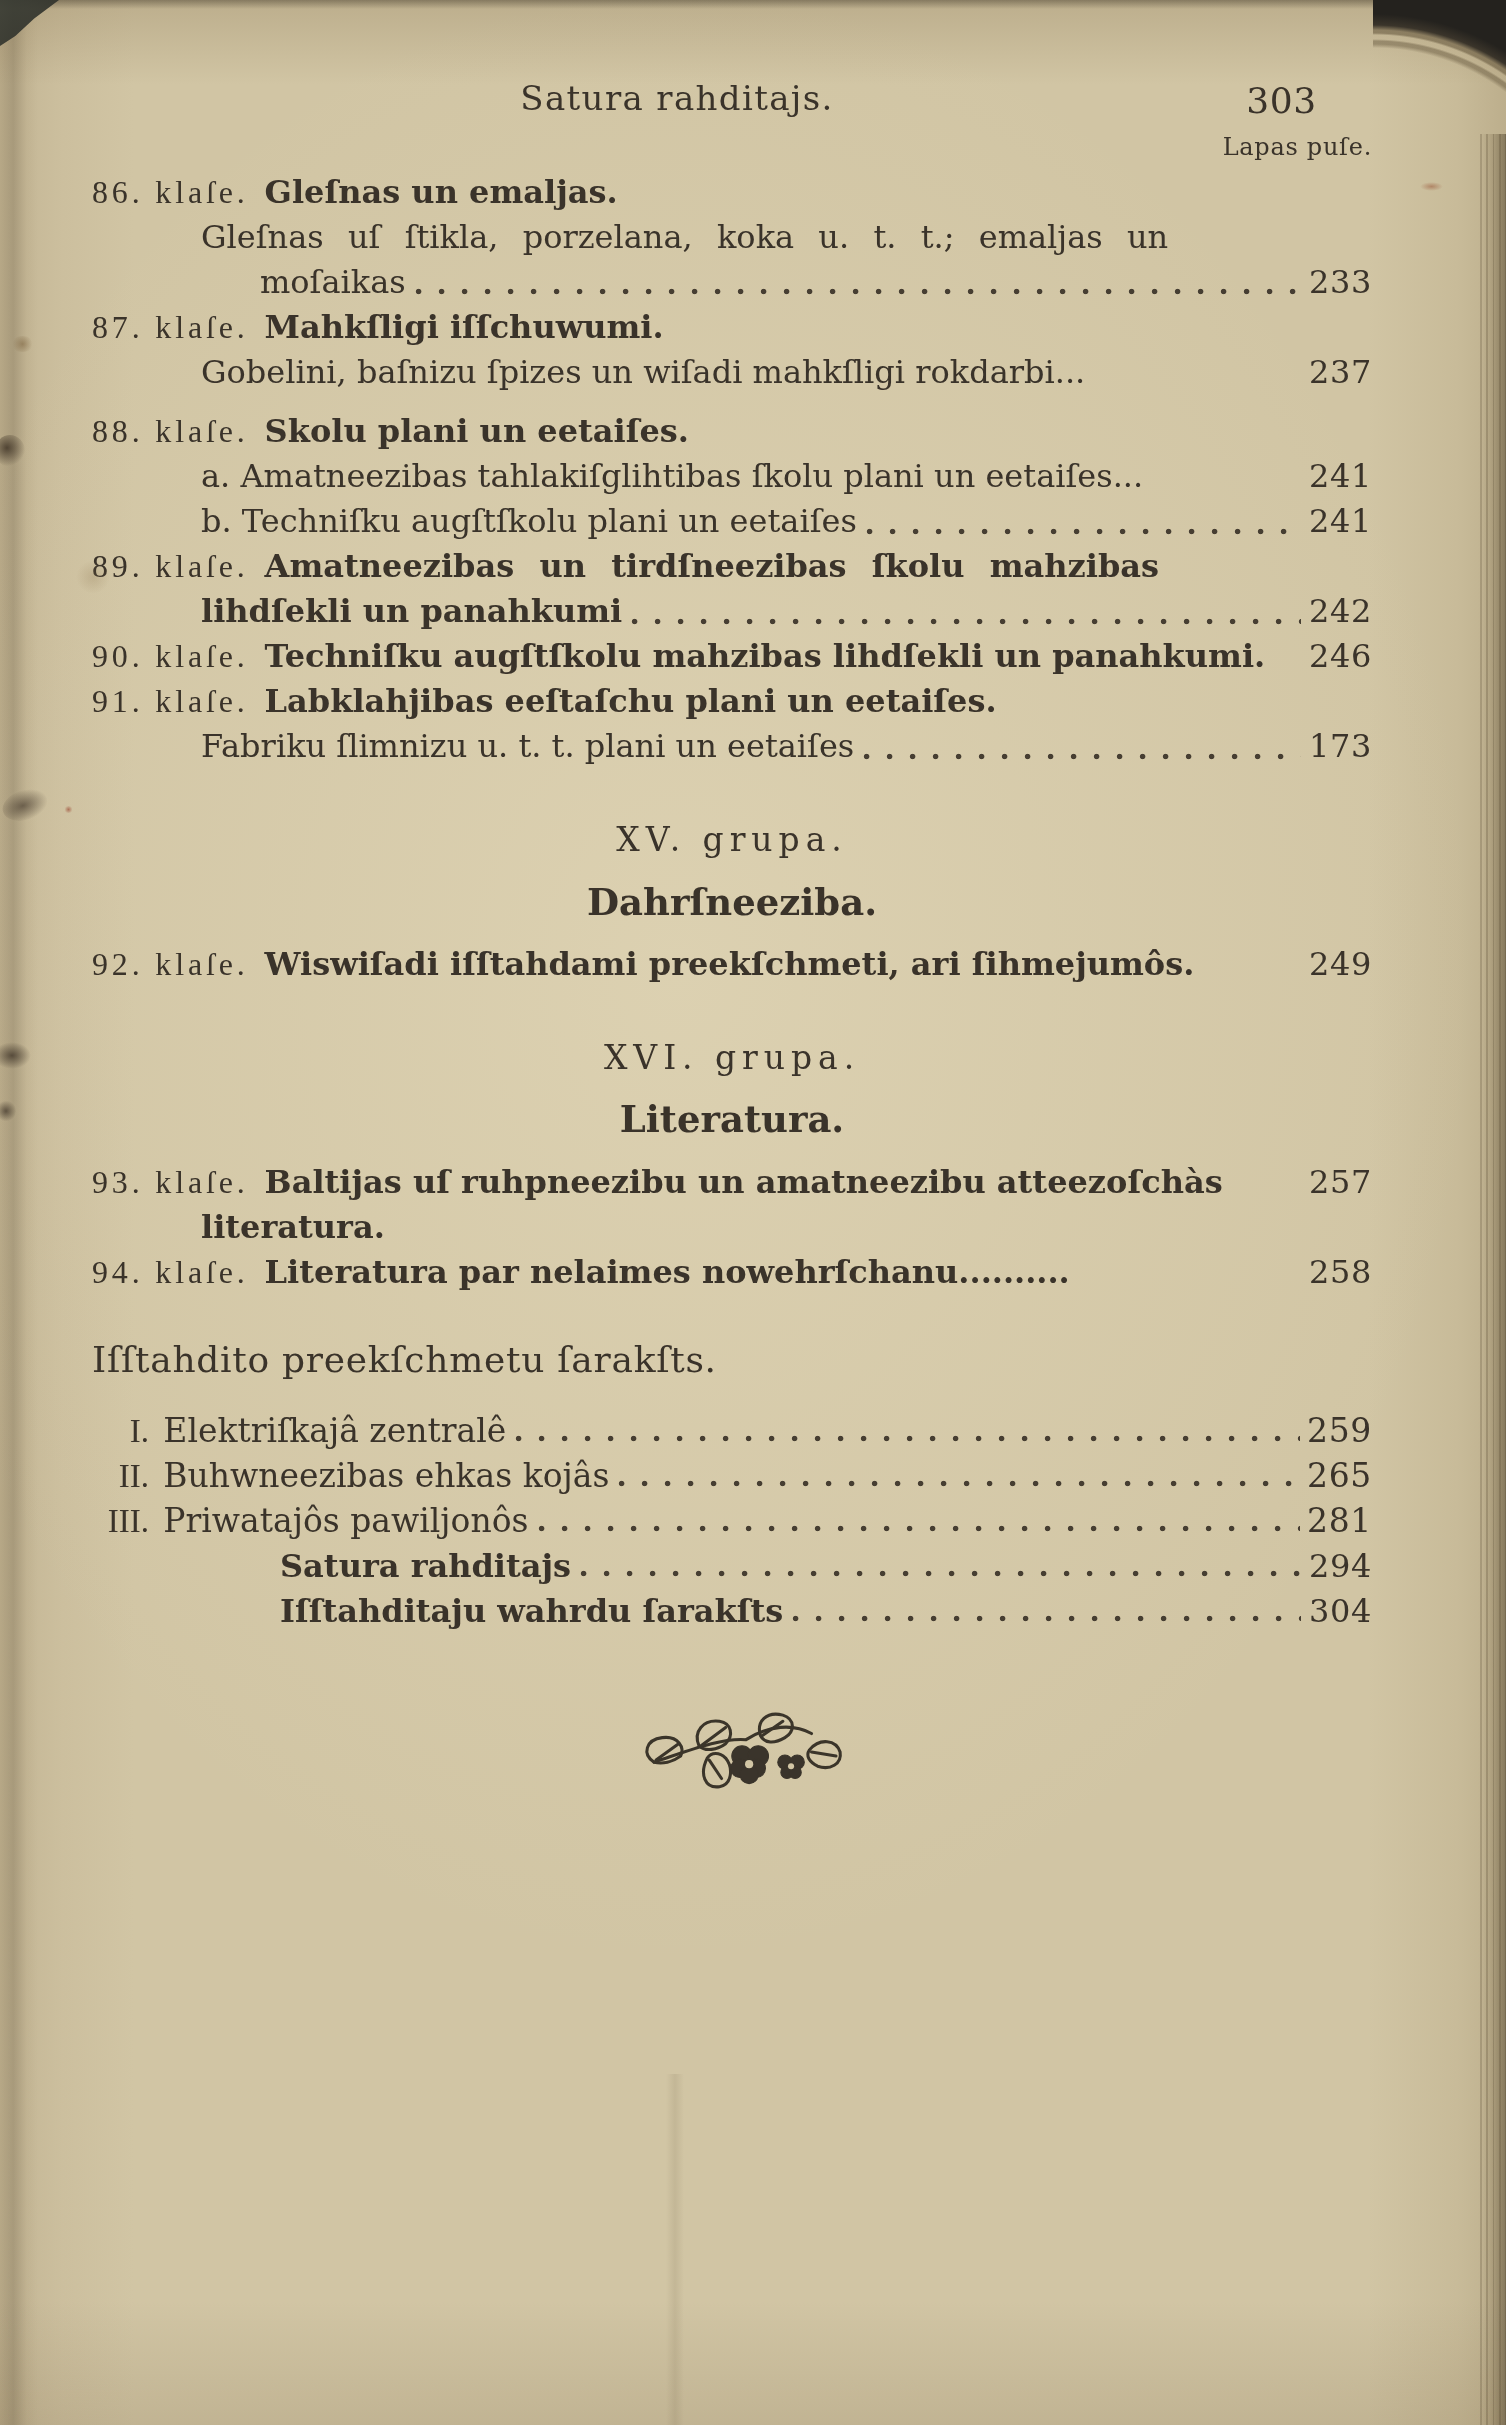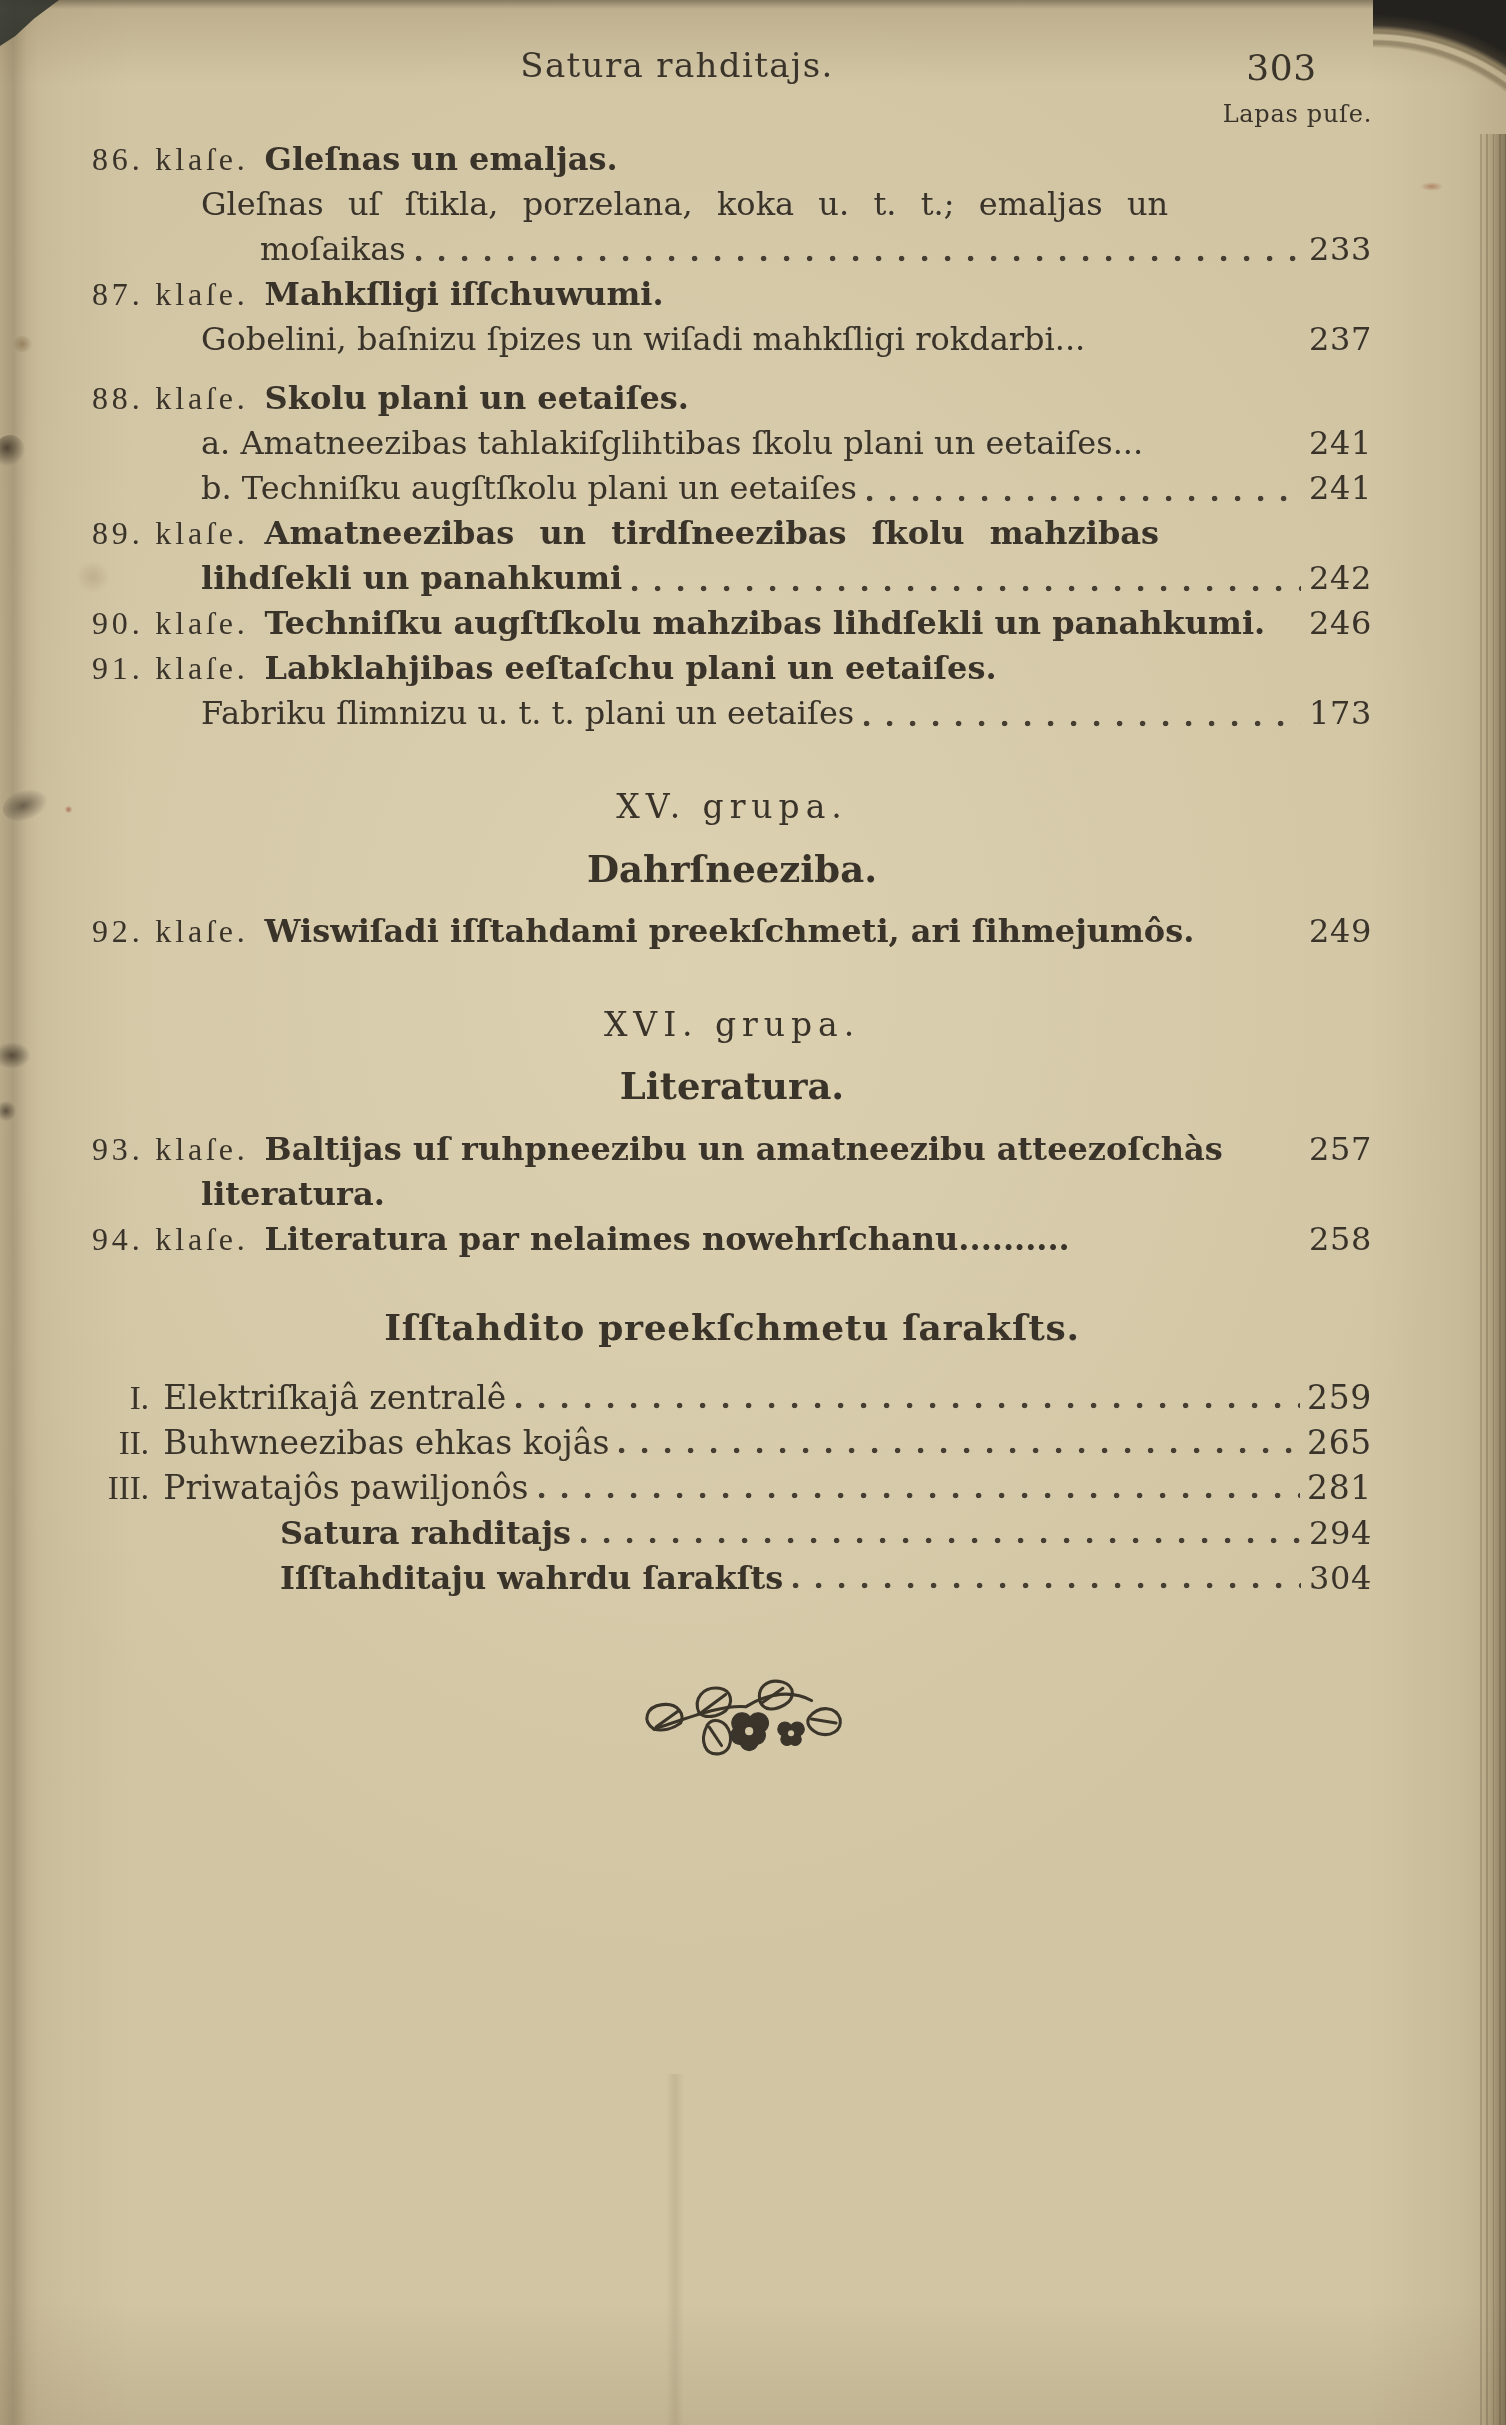--- a/index.html
+++ b/index.html
@@ -31,30 +31,30 @@
   .edge-left{position:absolute;left:0;top:0;bottom:0;width:38px;
     background:linear-gradient(90deg, rgba(125,105,70,.16), rgba(86,72,48,.26) 35%, rgba(125,105,70,.08) 70%, rgba(0,0,0,0));}
   .blob-tl{position:absolute;left:0;top:0;width:59px;height:46px;opacity:.92;
     background:linear-gradient(135deg,#3a3d35,#2c2d27);
     clip-path:polygon(0 0,100% 0,58% 40%,26% 78%,0 100%);}
   .crease-b{position:absolute;left:666px;top:2074px;bottom:0;width:18px;
     background:linear-gradient(90deg,rgba(0,0,0,0),rgba(100,85,58,.13),rgba(0,0,0,0));}
   .spot{position:absolute;border-radius:50%;}
   
   .content{position:absolute;left:92px;top:0;width:1280px;}
-  .header{position:relative;padding-top:44px;text-align:center;font-size:34px;line-height:43px;letter-spacing:.04em;}
+  .header{position:relative;padding-top:77px;text-align:center;font-size:34px;line-height:43px;letter-spacing:.04em;}
   .header .htitle{display:inline-block;transform:translateX(-55px);}
   .header .pnum{position:absolute;right:55px;bottom:-1.8px;font-size:36px;letter-spacing:.02em;}
   .lapas{margin-top:12px;text-align:right;font-size:24px;line-height:31px;letter-spacing:.03em;}
   .sec-entries{margin-top:14.3px;}
   #sections > .sec-entries:first-child{margin-top:7.2px;}
   .sec-group{margin-top:48px;}
   .group-label{font-size:33px;line-height:45px;text-align:center;letter-spacing:.18em;}
   .group-heading{margin-top:14.3px;font-size:37px;font-weight:bold;text-align:center;line-height:51px;}
-  .sec-title{margin-top:41px;margin-bottom:23px;font-size:36px;line-height:48px;font-weight:bold;text-align:center;letter-spacing:.02em;}
+  .sec-title{margin-top:41px;margin-bottom:23px;font-size:36px;line-height:48px;font-weight:normal;letter-spacing:.02em;}
   .row{display:flex;align-items:flex-end;font-size:32px;line-height:45px;}
   .row .lbl{letter-spacing:.12em;margin-right:16px;white-space:pre;font-family:Liberation Serif, serif;}
   .row.sub{padding-left:109px;}
   .row.sub2{padding-left:168px;}
   .row.roman{font-size:33px;line-height:42px;}
   .row.roman .lbl{min-width:57px;text-align:right;margin-right:14.3px;letter-spacing:0;}
   .row.inset{padding-left:188px;line-height:41px;}
   .ttl{white-space:pre;text-align:right;}
   .ttl.b{font-weight:bold;}
   .row.spread .ttl{word-spacing:.44em;}

